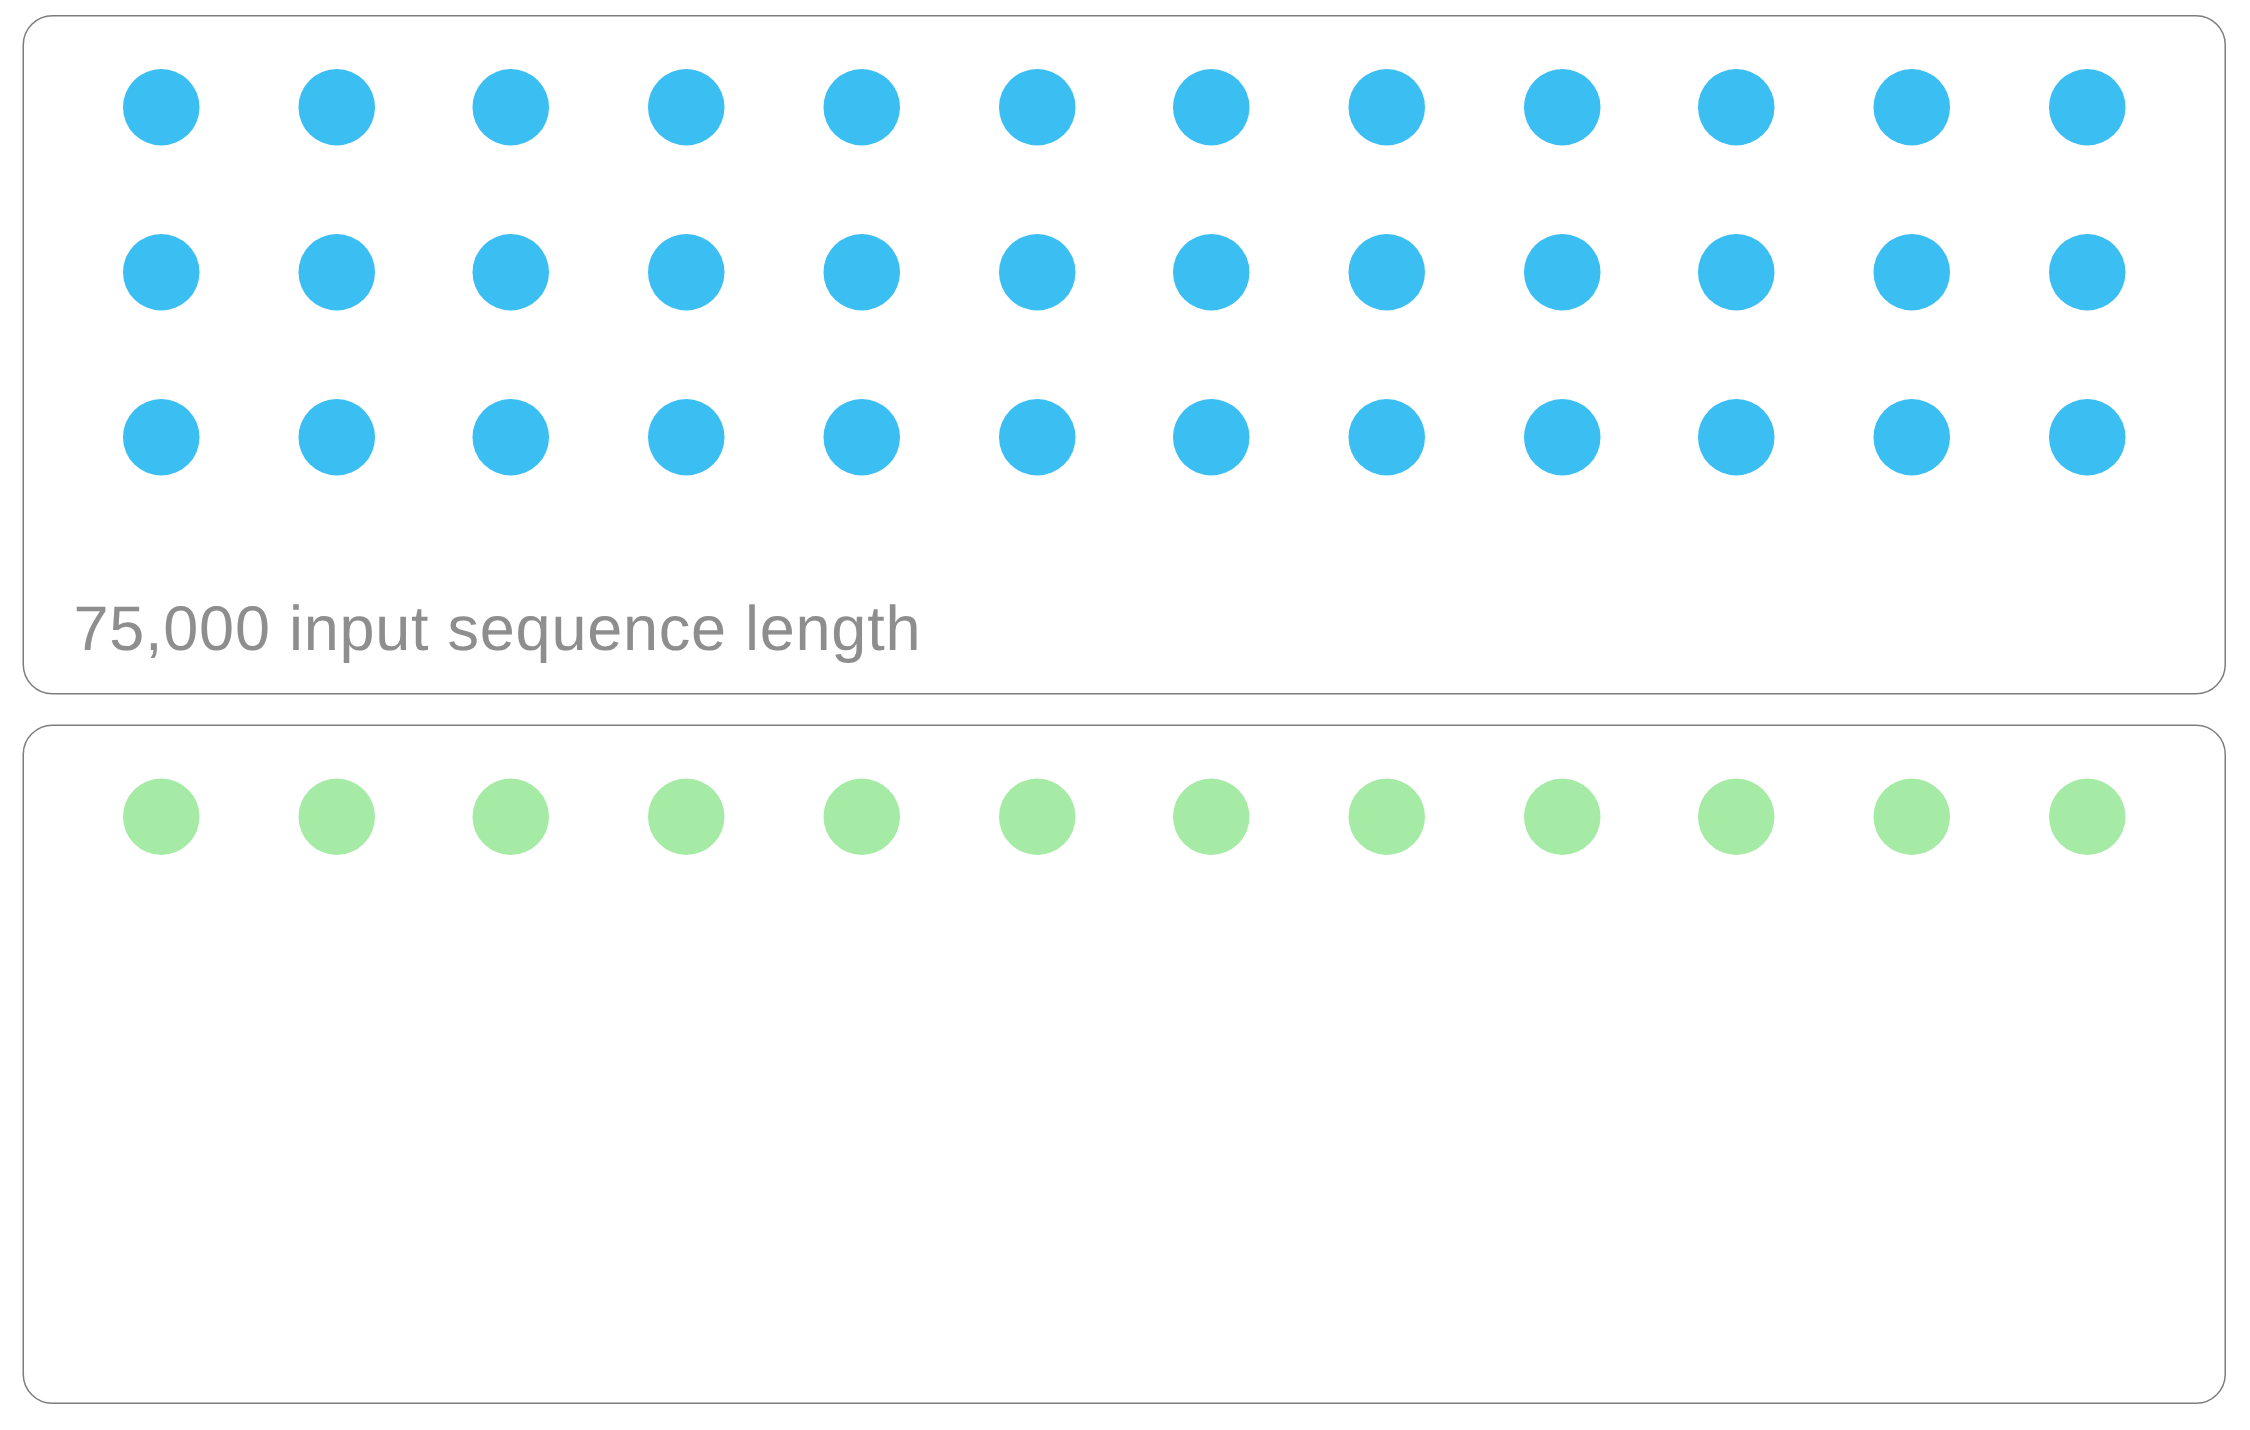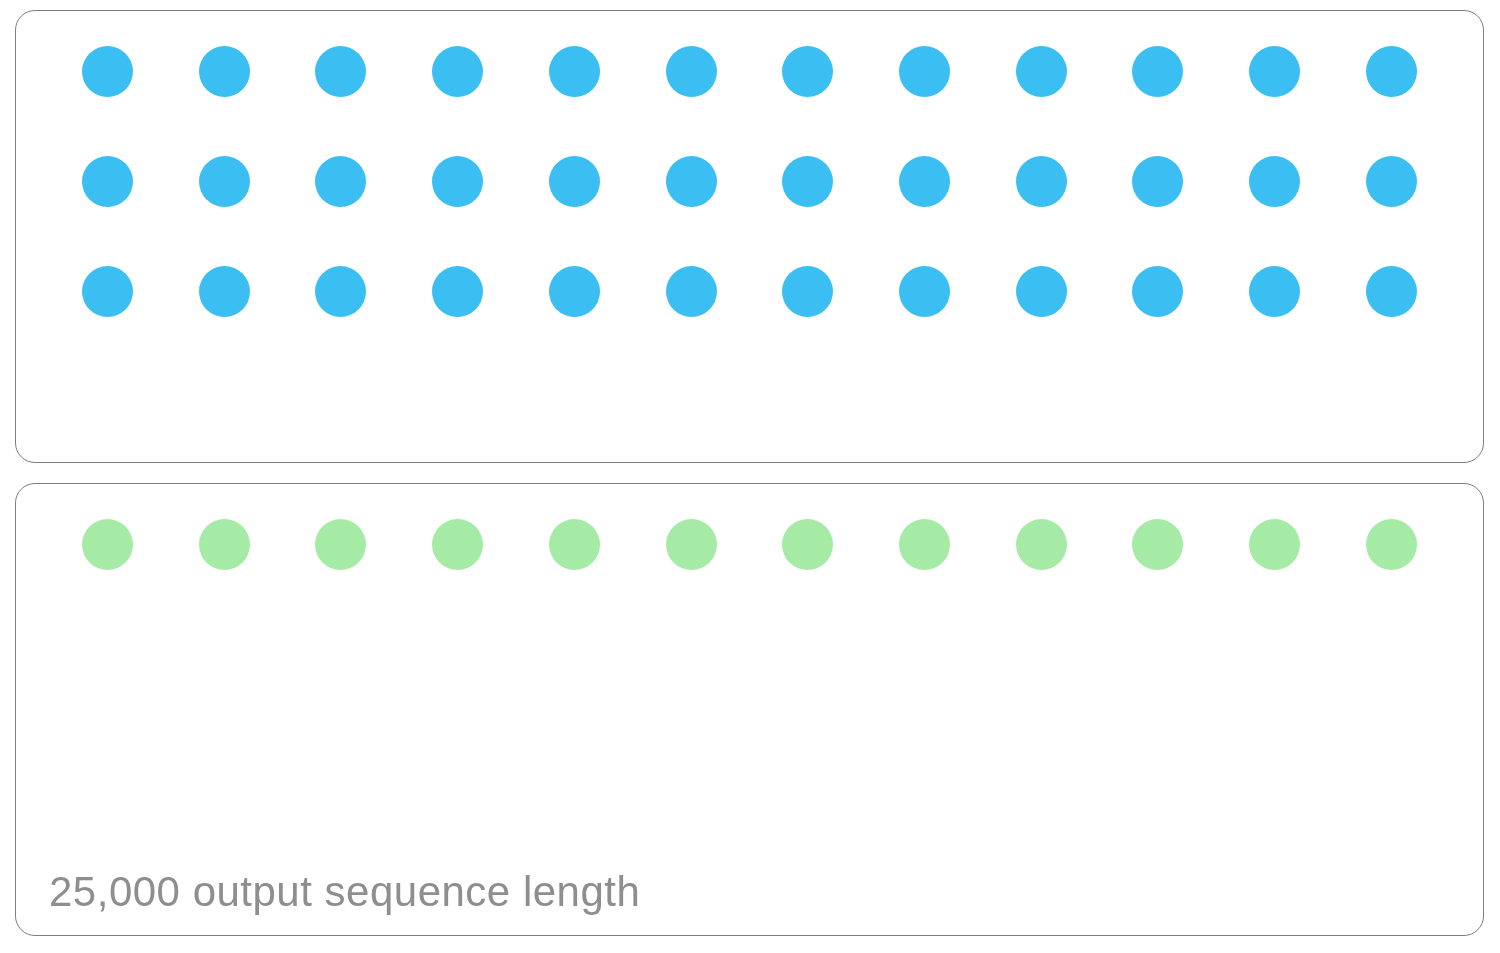--- a/index.html
+++ b/index.html
@@ -89,33 +89,33 @@
         <span class="dot" style="background: rgb(59, 190, 242);"></span>
         <span class="dot" style="background: rgb(59, 190, 242);"></span>
         <span class="dot" style="background: rgb(59, 190, 242);"></span>
         <span class="dot" style="background: rgb(59, 190, 242);"></span>
         <span class="dot" style="background: rgb(59, 190, 242);"></span>
         <span class="dot" style="background: rgb(59, 190, 242);"></span>
         <span class="dot" style="background: rgb(59, 190, 242);"></span>
         <span class="dot" style="background: rgb(59, 190, 242);"></span>
       </div>
     </div>
+  <div class="seq-label">75,000 input sequence length</div>
 </div>
 
 <div class="panel" id="panel-output">
   <div class="dots">
       <div class="dot-row">
         <span class="dot" style="background: rgb(165, 235, 165);"></span>
         <span class="dot" style="background: rgb(165, 235, 165);"></span>
         <span class="dot" style="background: rgb(165, 235, 165);"></span>
         <span class="dot" style="background: rgb(165, 235, 165);"></span>
         <span class="dot" style="background: rgb(165, 235, 165);"></span>
         <span class="dot" style="background: rgb(165, 235, 165);"></span>
         <span class="dot" style="background: rgb(165, 235, 165);"></span>
         <span class="dot" style="background: rgb(165, 235, 165);"></span>
         <span class="dot" style="background: rgb(165, 235, 165);"></span>
         <span class="dot" style="background: rgb(165, 235, 165);"></span>
         <span class="dot" style="background: rgb(165, 235, 165);"></span>
         <span class="dot" style="background: rgb(165, 235, 165);"></span>
       </div>
     </div>
-  <div class="seq-label">25,000 output sequence length</div>
 </div>
 
 </body></html>

